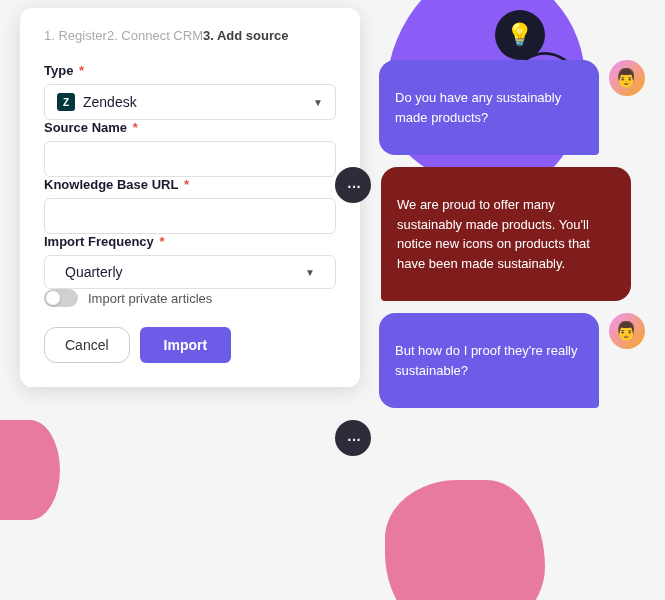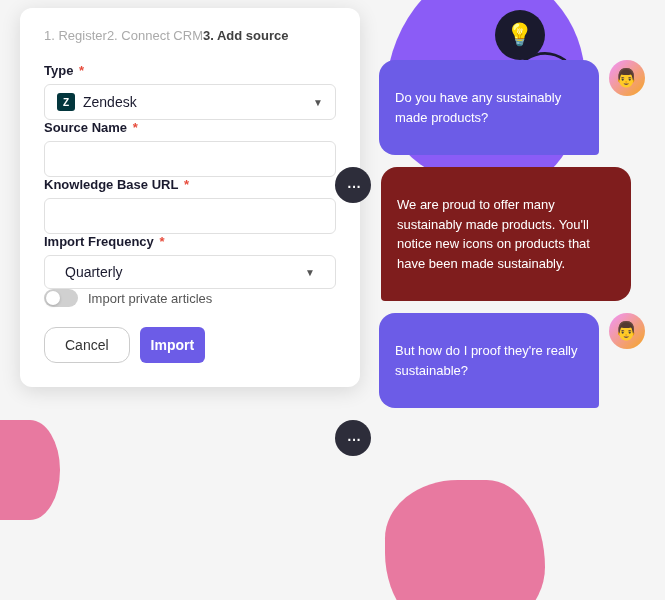--- a/index.html
+++ b/index.html
@@ -206,21 +206,21 @@
       padding: 9px 20px;
       border: 1.5px solid #ccc;
       border-radius: 12px;
       background: white;
       font-size: 14px;
       font-weight: 500;
       cursor: pointer;
       color: #333;
     }
     .btn-import {
-      padding: 9px 11px;
+      padding: 9px 24px;
       border: none;
       border-radius: 6px;
       background: #6c5ce7;
       color: white;
       font-size: 14px;
       font-weight: 600;
       cursor: pointer;
     }
 
     

